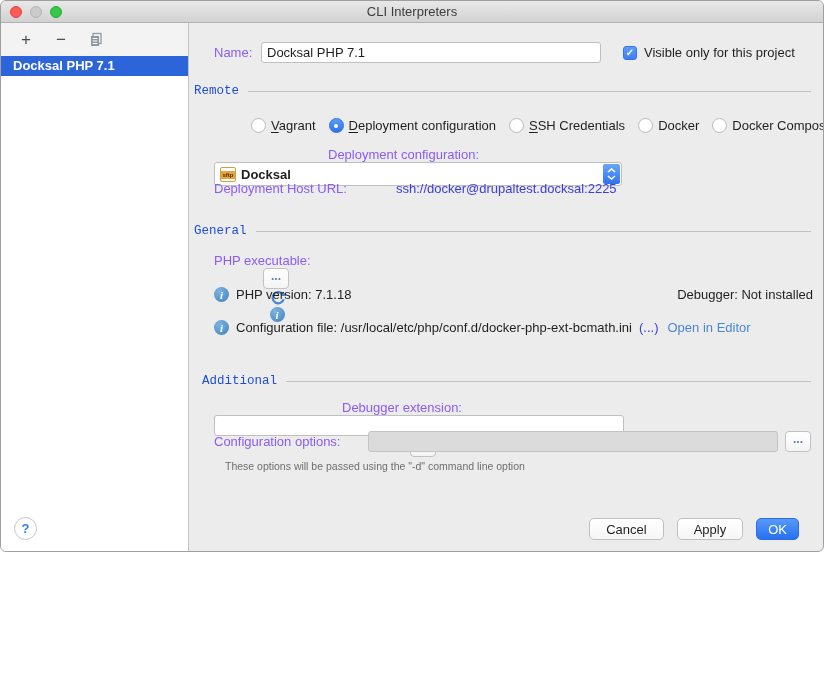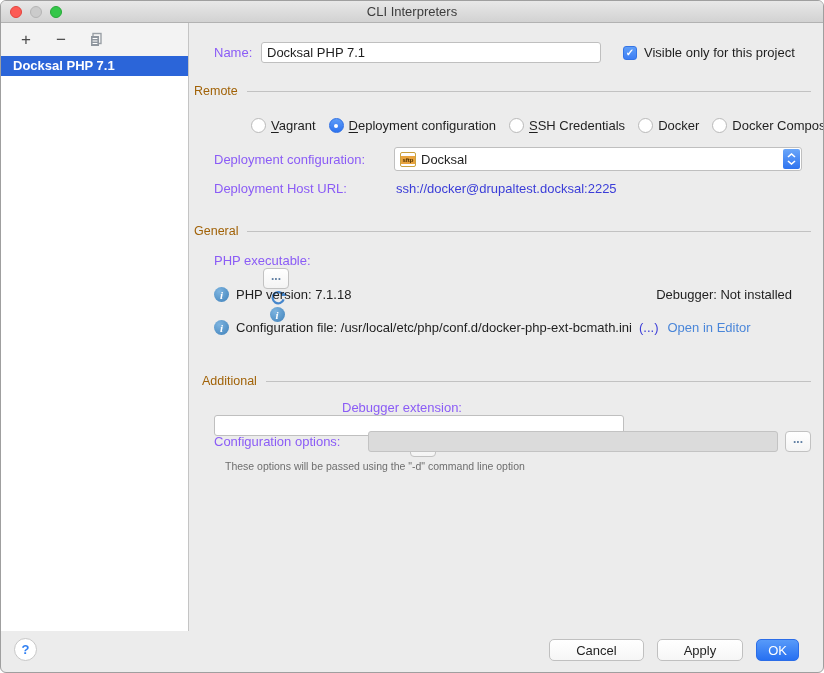--- a/index.html
+++ b/index.html
@@ -1,18 +1,18 @@
 <!DOCTYPE html>
 <html><head>
 <meta charset="utf-8">
 <style>
   html,body{margin:0;padding:0;background:#ffffff;}
   *{box-sizing:border-box;}
   .window{
-    position:relative;width:824px;height:673px;background:#ececec;
+    position:relative;width:824px;height:552px;background:#ececec;
     border:1px solid #9f9f9f;border-radius:6px;overflow:hidden;
     font-family:"Liberation Sans",sans-serif;color:#1f1f1f;
   }
   
   .titlebar{position:absolute;top:0;left:0;right:0;height:22px;
     background:linear-gradient(#e8e8e8,#d2d2d2);border-bottom:1px solid #b2b2b2;}
   .traffic{position:absolute;top:5px;left:9px;display:flex;gap:8px;}
   .tl{width:12px;height:12px;border-radius:50%;}
   .tl.red{background:#fc5b55;border:1px solid #e2433c;}
   .tl.gray{background:#cbcbcb;border:1px solid #b4b4b4;}
@@ -37,37 +37,37 @@
   .lbl-117{width:117px;flex:none;}
   .lbl-154{width:154px;flex:none;}
   input.txt{height:21px;border:1px solid #bfbfbf;border-radius:3px;background:#ffffff;
     font-family:"Liberation Sans",sans-serif;font-size:13px;padding:0 5px;color:#1f1f1f;outline:none;}
   input.txt:disabled{background:#dbdbdb;border-color:#c3c3c3;}
   .w-name{width:340px;margin-left:8px;}
   .w-exec{width:377px;}
   .w-add{width:410px;}
   
   .section{position:absolute;left:5px;right:14px;display:flex;align-items:center;}
-  .section .s-lbl{font-size:12.5px;color:#a16207;margin-right:9px;}
+  .section .s-lbl{font-size:12.5px;color:#1d4ed8;margin-right:9px;font-family:Liberation Mono, monospace;}
   .section .s-line{flex:1;height:1px;background:#c2c2c2;}
   
   .checkbox{width:14px;height:14px;border-radius:3px;margin-left:22px;flex:none;
     background:linear-gradient(#5f9ef8,#3d7ef4);border:1px solid #3474e6;
     display:flex;align-items:center;justify-content:center;color:#fff;font-size:10px;font-weight:bold;}
   .cb-label{margin-left:7px;}
   
   .radio-item{display:flex;align-items:center;gap:5px;}
   .radio-circle{width:15px;height:15px;border-radius:50%;background:#ffffff;border:1px solid #b9b9b9;flex:none;position:relative;}
   .radio-circle.on{background:linear-gradient(#5d9cf8,#2e73ef);border-color:#2d6fe4;}
   .radio-circle.on::after{content:"";position:absolute;left:4.5px;top:4.5px;width:4px;height:4px;border-radius:50%;background:#ffffff;}
   .radio-label u{text-underline-offset:2px;}
   
   .combo{position:relative;width:408px;height:24px;background:#ffffff;border:1px solid #bfbfbf;
     border-radius:3px;display:flex;align-items:center;padding-left:5px;}
-  .combo .val{font-weight:normal;margin-left:5px;}
+  .combo .val{font-weight:bold;margin-left:5px;}
   .sftp-icon{width:16px;height:15px;border-radius:2px;background:#ffffff;border:1px solid #caa23f;
     position:relative;flex:none;}
   .sftp-icon::after{content:"sftp";position:absolute;left:0;right:0;top:3px;height:8px;background:#e8a33d;
     color:#4d3000;font-size:6px;font-weight:bold;line-height:8px;text-align:center;letter-spacing:0;}
   .stepper{position:absolute;right:1px;top:1px;width:17px;height:20px;border-radius:2px 2px 2px 2px;
     background:linear-gradient(#6aa6f9,#2e73ef);display:flex;flex-direction:column;
     align-items:center;justify-content:center;gap:2px;}
   
   .link-url{color:#3b3dd8;}
   .link-more{color:#3b3dd8;margin-left:4px;}
@@ -75,29 +75,29 @@
   
   .browse{width:26px;height:21px;margin-left:7px;flex:none;background:linear-gradient(#ffffff,#f4f4f4);
     border:1px solid #c2c2c2;border-radius:4px;color:#5f7ea2;font-size:12px;font-weight:bold;
     display:flex;align-items:center;justify-content:center;line-height:8px;padding-bottom:6px;}
   .info-icon{width:15px;height:15px;border-radius:50%;flex:none;
     background:radial-gradient(circle at 35% 30%,#7db4e0,#3f81ba);
     color:#ffffff;font-family:"Liberation Serif",serif;font-style:italic;font-weight:bold;
     font-size:11px;display:flex;align-items:center;justify-content:center;}
   .refresh-icon{width:18px;height:18px;margin-left:10px;flex:none;}
   .note{position:absolute;left:36px;top:437px;font-size:10.5px;color:#6e6e6e;}
-  .right-text{position:absolute;right:33px;top:264px;height:16px;line-height:16px;}
+  .right-text{position:absolute;right:12px;top:264px;height:16px;line-height:16px;}
   
   .bottombar{position:absolute;left:0;right:0;bottom:0;height:43px;}
   .help-btn{position:absolute;left:13px;top:9px;width:23px;height:23px;border-radius:50%;
     background:#ffffff;border:1px solid #c7c7c7;color:#2f7ff2;font-size:13px;font-weight:bold;
     display:flex;align-items:center;justify-content:center;}
   .btns{position:absolute;right:24px;top:10px;display:flex;gap:13px;}
   .btn{height:22px;border-radius:5px;border:1px solid #c0c0c0;background:linear-gradient(#ffffff,#f6f6f6);
-    font-size:13px;color:#1f1f1f;display:flex;align-items:center;justify-content:center;padding:0 26px;}
+    font-size:13px;color:#1f1f1f;display:flex;align-items:center;justify-content:center;padding:0 16px;}
   .btn.primary{background:linear-gradient(#579af9,#2770f1);border-color:#2b6de8;color:#ffffff;padding:0 11px;}
 </style>
 </head>
 <body>
 
 <div class="window">
 
   <div class="titlebar">
     <div class="traffic">
       <div class="tl red"></div>
@@ -158,21 +158,21 @@
         <span class="radio-item">
           <span class="radio-circle"></span>
           <span class="radio-label">Docker</span>
         </span>
         <span class="radio-item">
           <span class="radio-circle"></span>
           <span class="radio-label">Docker Compose</span>
         </span>
       </div>
 
-    <div class="row" style="top:124px;left:25px;">
+    <div class="row" style="top:124px;left:25px;flex-direction:column;">
       <span class="lbl lbl-180">Deployment configuration:</span>
       <div class="combo">
         <span class="sftp-icon"></span>
         <span class="val">Docksal</span>
         <span class="stepper">
           <svg width="9" height="5" viewBox="0 0 9 5">
               <polyline points="1,4 4.5,1 8,4" fill="none" stroke="#ffffff" stroke-width="1.6"></polyline>
             </svg>
           <svg width="9" height="5" viewBox="0 0 9 5">
               <polyline points="1,1 4.5,4 8,1" fill="none" stroke="#ffffff" stroke-width="1.6"></polyline>

